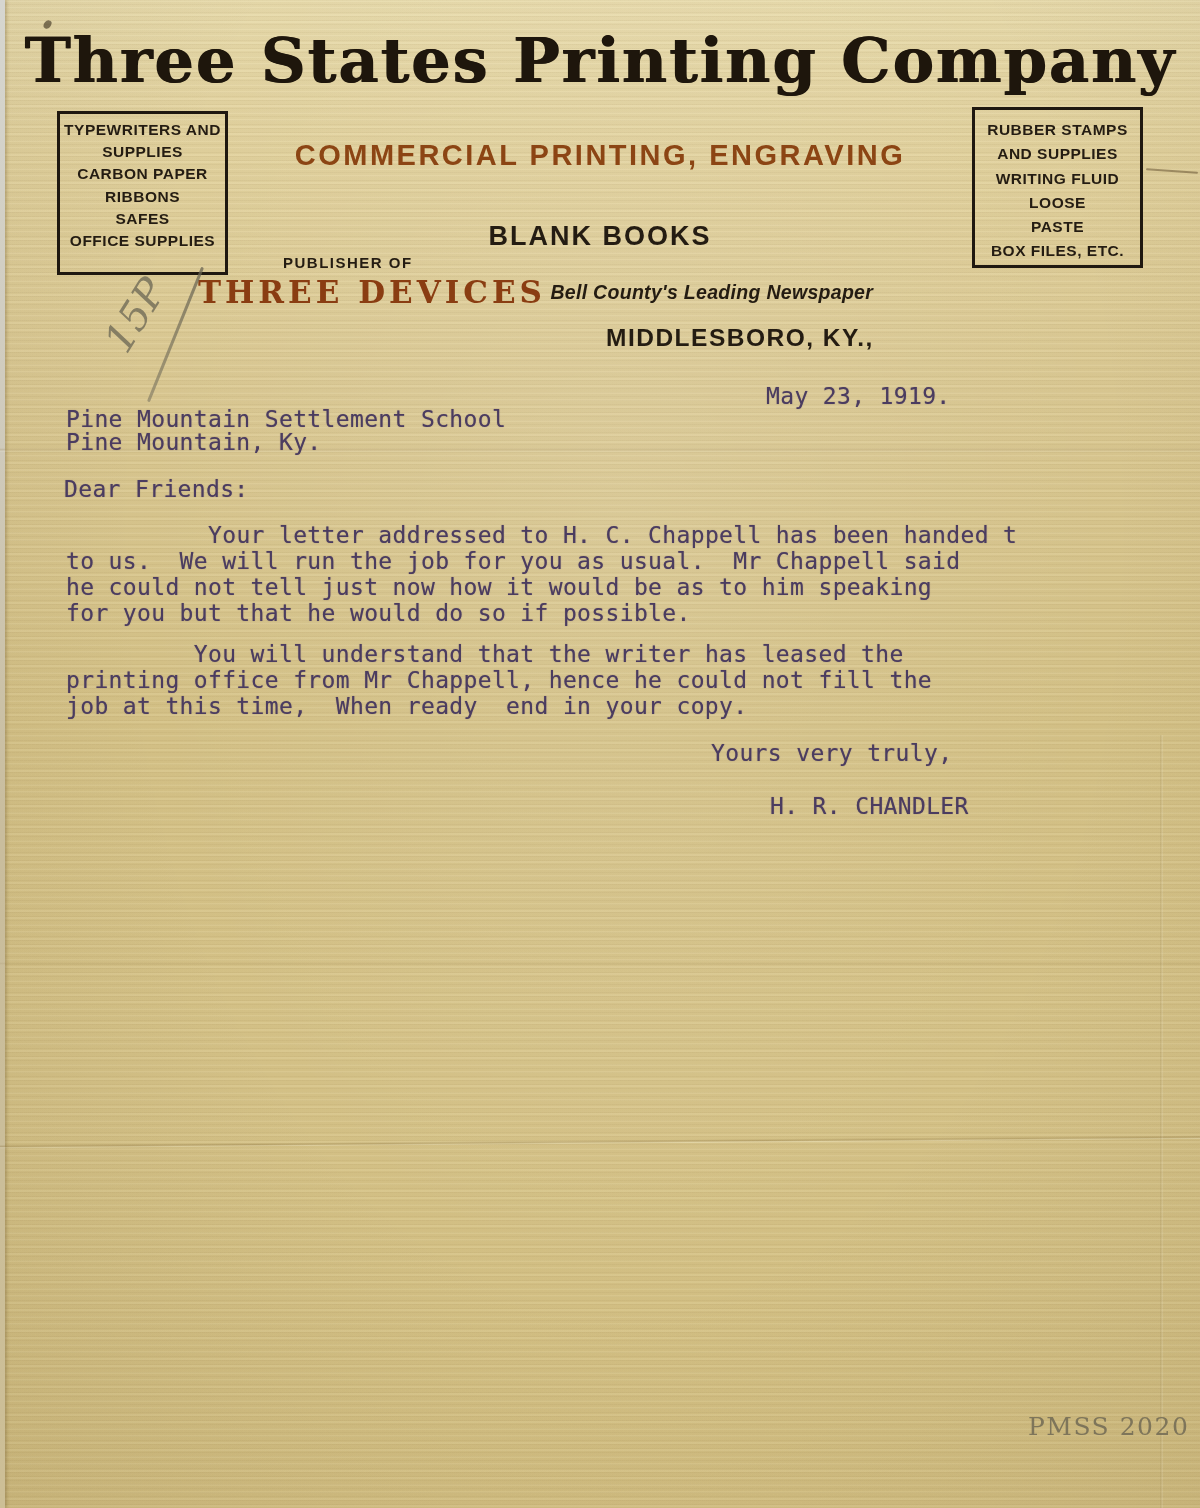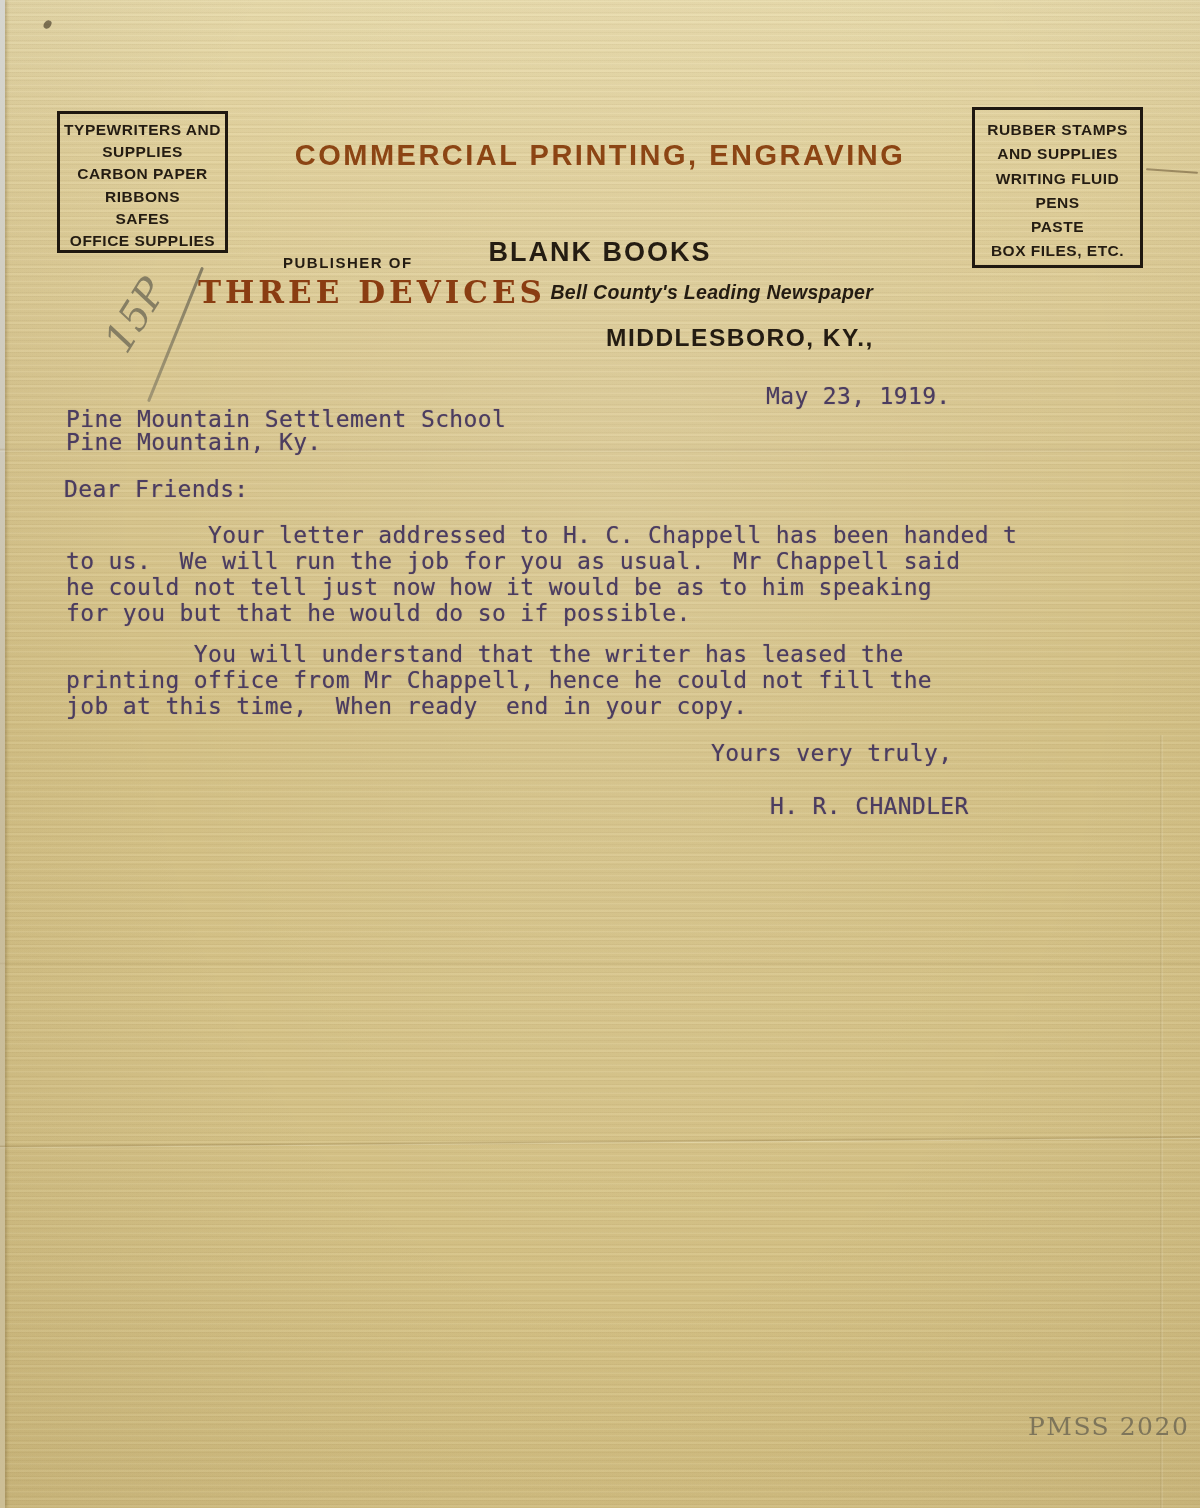--- a/index.html
+++ b/index.html
@@ -69,40 +69,40 @@
   }
   .lh-box {
     position: absolute;
     border: 3px solid #1f1810;
     box-sizing: border-box;
     text-align: center;
     font-weight: bold;
     color: #241c12;
     letter-spacing: 0.5px;
   }
-  .lh-box-left  { left: 57px;  top: 111px; width: 171px; height: 142px; font-size: 15.5px; padding-top: 5px; }
+  .lh-box-left  { left: 57px;  top: 111px; width: 171px; height: 164px; font-size: 15.5px; padding-top: 5px; }
   .lh-box-left  .bx-line { line-height: 22.2px; }
   .lh-box-right { left: 972px; top: 107px; width: 171px; height: 161px; font-size: 15.5px; padding-top: 8px; }
   .lh-box-right .bx-line { line-height: 24.3px; }
   .lh-service1 {
     position: absolute; left: 230px; top: 139px; width: 740px;
     text-align: center;
     font-weight: bold; font-size: 29px; letter-spacing: 2.5px;
     color: #8c4514;
     white-space: nowrap;
   }
   .lh-service2 {
     position: absolute; left: 230px; top: 179px; width: 740px;
     text-align: center; font-weight: bold; font-size: 27px; letter-spacing: 2px;
     color: #241c12; white-space: nowrap;
   }
   .lh-service3 {
     position: absolute; left: 230px; top: 221px; width: 740px;
     text-align: center; font-weight: bold; font-size: 27px; letter-spacing: 2px;
-    color: #241c12; white-space: nowrap; margin-top: 16px;
+    color: #241c12; white-space: nowrap;
   }
   .lh-publisher {
     position: absolute; left: 283px; top: 254px;
     font-weight: bold; font-size: 15px; letter-spacing: 1.5px;
     color: #241c12;
   }
   .lh-newsrow { position: absolute; left: 198px; top: 274px; white-space: nowrap; }
   .lh-newsname {
     font-family: "DejaVu Serif", serif;
     font-weight: bold; font-size: 31px; letter-spacing: 4px;
@@ -166,35 +166,36 @@
 <div class="paper">
 
   <div class="scanner-edge"></div>
   <div class="crease crease-h1"></div>
   <div class="crease crease-h3"></div>
   <div class="crease crease-h2"></div>
   <div class="crease crease-v1"></div>
   <div class="crease crease-tick"></div>
   <div class="speck"></div>
 
+  <div class="lh-title">Three States Printing Company</div>
 
   <div class="lh-box lh-box-left">
     <div class="bx-line">TYPEWRITERS AND</div>
     <div class="bx-line">SUPPLIES</div>
     <div class="bx-line">CARBON PAPER</div>
     <div class="bx-line">RIBBONS</div>
     <div class="bx-line">SAFES</div>
     <div class="bx-line">OFFICE SUPPLIES</div>
   </div>
 
   <div class="lh-box lh-box-right">
     <div class="bx-line">RUBBER STAMPS</div>
     <div class="bx-line">AND SUPPLIES</div>
     <div class="bx-line">WRITING FLUID</div>
-    <div class="bx-line">PENS</div>
+    <div class="bx-line">LOOSE</div>
     <div class="bx-line">PASTE</div>
     <div class="bx-line">BOX FILES, ETC.</div>
   </div>
 
   <div class="lh-service1">COMMERCIAL PRINTING, ENGRAVING</div>
   <div class="lh-service3">BLANK BOOKS</div>
 
   <div class="lh-publisher">PUBLISHER OF</div>
   <div class="lh-newsrow">
     <span class="lh-newsname">THREE DEVICES</span>

